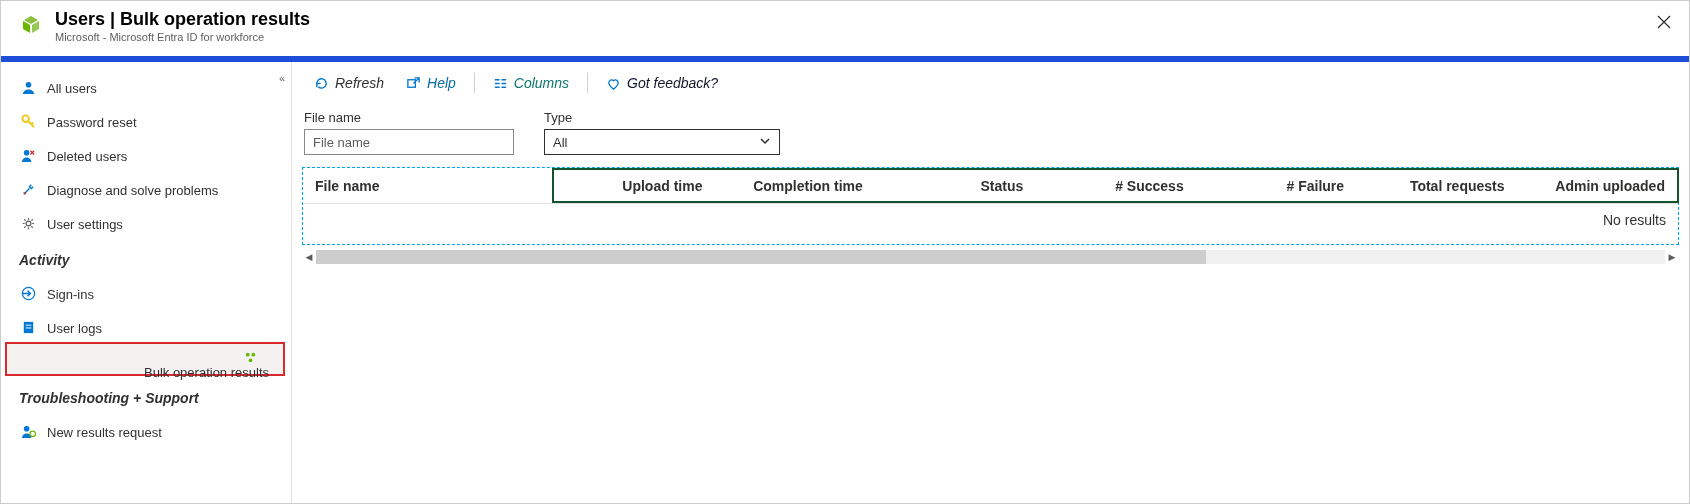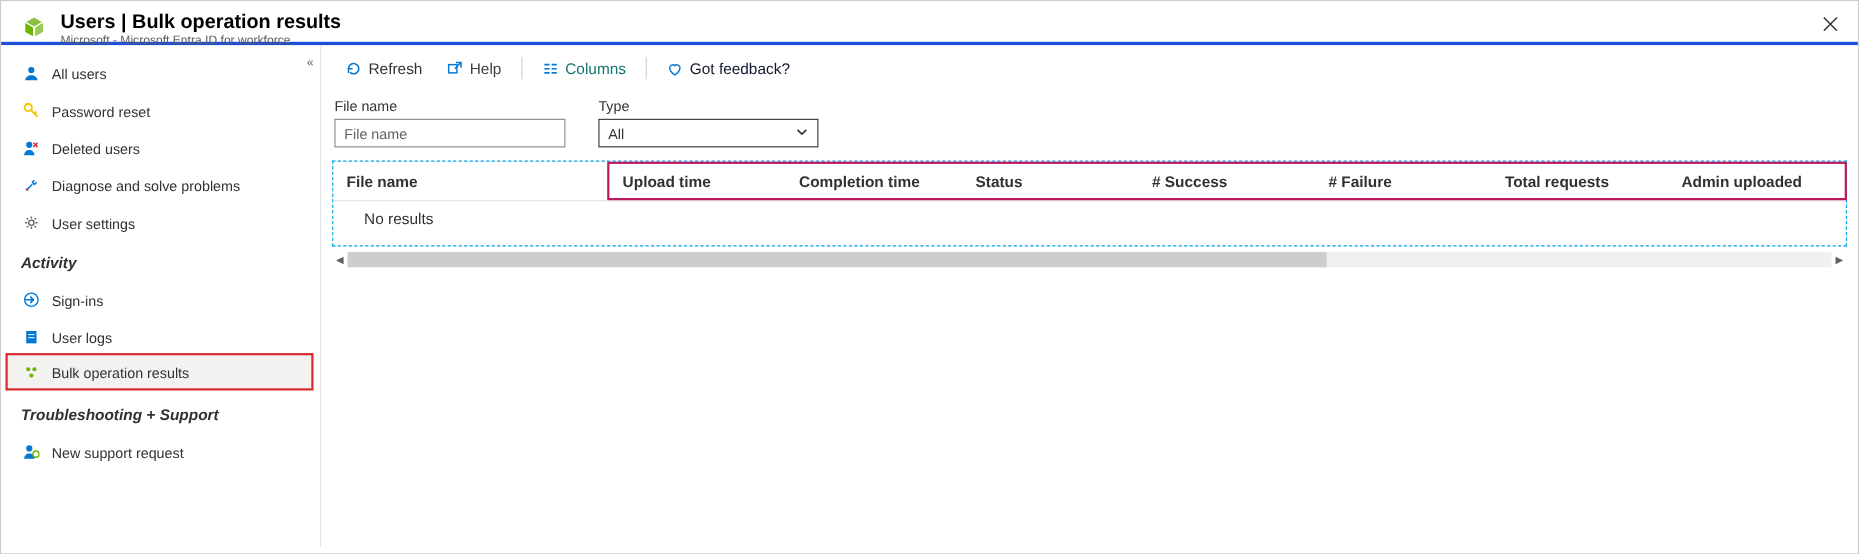--- a/index.html
+++ b/index.html
@@ -11,22 +11,22 @@
       height: 504px;
       background: #fff;
       border: 1px solid #ccc;
       overflow: hidden;
       position: relative;
     }
     .header {
       display: flex;
       align-items: flex-start;
       padding: 8px 14px 4px 14px;
-      border-bottom: 3px solid #1d4ed8;
-      height: 40px;
+      border-bottom: 6px solid #1d4ed8;
+      height: 61px;
     }
     .header-icon {
       width: 32px; height: 32px;
       display: flex; align-items: center; justify-content: center;
       margin-right: 8px;
       margin-top: 2px;
     }
     .header-text h1 {
       font-size: 18px;
       font-weight: 600;
@@ -67,20 +67,21 @@
     }
     .nav-item {
       display: flex;
       align-items: flex-end;
       padding: 6px 14px 6px 18px;
       cursor: pointer;
       height: 34px;
     }
     .nav-item.selected {
       background: #f3f2f1;
+      flex-direction: column;
     }
     .nav-item.highlight {
       border: 2px solid #d9292f;
       box-sizing: border-box;
       margin: 0 6px 0 4px;
       padding-left: 12px;
     }
     .nav-icon {
       width: 18px; height: 18px;
       margin-right: 10px;
@@ -97,20 +98,21 @@
       flex: 1;
       display: flex;
       flex-direction: column;
     }
     .toolbar {
       display: flex;
       align-items: center;
       padding: 8px 12px;
       height: 42px;
       gap: 2px;
+      font-style: italic;
     }
     .tb-item {
       display: flex;
       align-items: center;
       padding: 4px 10px;
       cursor: pointer;
       color: #0078d4;
       font-size: 14px;
     }
     .tb-item .ico { margin-right: 6px; display:flex;align-items:center;}
@@ -134,21 +136,21 @@
     .text-input {
       width: 210px;
       height: 26px;
       border: 1px solid #8a8886;
       padding: 0 8px;
       font-size: 13px;
       color:#323130;
     }
     .text-input::placeholder { color:#605e5c; }
     .select-wrap {
-      width: 200px;
+      width: 236px;
       height: 26px;
       border: 1px solid #323130;
       display: flex;
       align-items: center;
       justify-content: space-between;
       padding: 0 8px;
       cursor: pointer;
     }
     .table-wrap {
       border: 1px dashed #00a2ed;
@@ -161,31 +163,33 @@
       align-items:center;
     }
     .th {
       font-weight:600;
       padding:0 12px;
       font-size:14px;
       white-space:nowrap;
     }
     .th:first-child { width:250px; }
     .highlight-row {
-      border:2px solid #be185d;
+      border:2px solid #14532d;
       flex:1;
       display:flex;
       align-items:center;
       height:100%;
       margin:-1px;
+      text-align:right;
     }
     .highlight-row .th{ flex:1; }
     .no-results {
       padding: 8px 12px 16px 28px;
       font-size:14px;
+      text-align:right;
     }
     .scrollbar-row {
       display:flex;
       align-items:center;
       height:16px;
       padding:0 10px;
     }
     .scroll-btn {
       width:14px; height:14px;
       font-size:9px;
@@ -319,21 +323,21 @@
     <div class="section-title">Troubleshooting + Support</div>
 
     <div class="nav-item">
       <span class="nav-icon ic-blue">
         <svg width="15" height="15" viewBox="0 0 16 16">
             <circle cx="6" cy="5" r="3" fill="#0078d4"></circle>
             <path d="M1 15c0-3 2.5-5 5-5s5 2 5 5" fill="#0078d4"></path>
             <circle cx="12.5" cy="10.5" r="3" fill="none" stroke="#6bb700" stroke-width="1.4"></circle>
           </svg>
       </span>
-      <span>New support request</span>
+      <span>New results request</span>
     </div>
   </nav>
 
   <main class="main">
     <div class="toolbar">
       <div class="tb-item">
         <span class="ico">
           <svg width="15" height="15" viewBox="0 0 16 16">
               <path d="M3 8a5 5 0 1 1 1.5 3.5" fill="none" stroke="#0078d4" stroke-width="1.5"></path>
               <path d="M3 12V8h4" fill="none" stroke="#0078d4" stroke-width="1.5"></path>
@@ -341,21 +345,21 @@
         </span>
         <span class="txtcol" style="color:#323130">Refresh</span>
       </div>
       <div class="tb-item">
         <span class="ico">
           <svg width="15" height="15" viewBox="0 0 16 16">
               <rect x="2" y="4" width="8" height="8" fill="none" stroke="#0078d4" stroke-width="1.4"></rect>
               <path d="M9 2h5v5M14 2L8 8" fill="none" stroke="#0078d4" stroke-width="1.4"></path>
             </svg>
         </span>
-        <span class="txtcol" style="color:#404040">Help</span>
+        <span class="txtcol" style="color:#0369a1">Help</span>
       </div>
       <div class="tb-sep"></div>
       <div class="tb-item">
         <span class="ico">
           <svg width="15" height="15" viewBox="0 0 16 16">
               <path d="M2 4h5M2 8h5M2 12h5M9 4h5M9 8h5M9 12h5" stroke="#0078d4" stroke-width="1.6"></path>
             </svg>
         </span>
         <span class="txtcol" style="color:#0f766e">Columns</span>
       </div>

